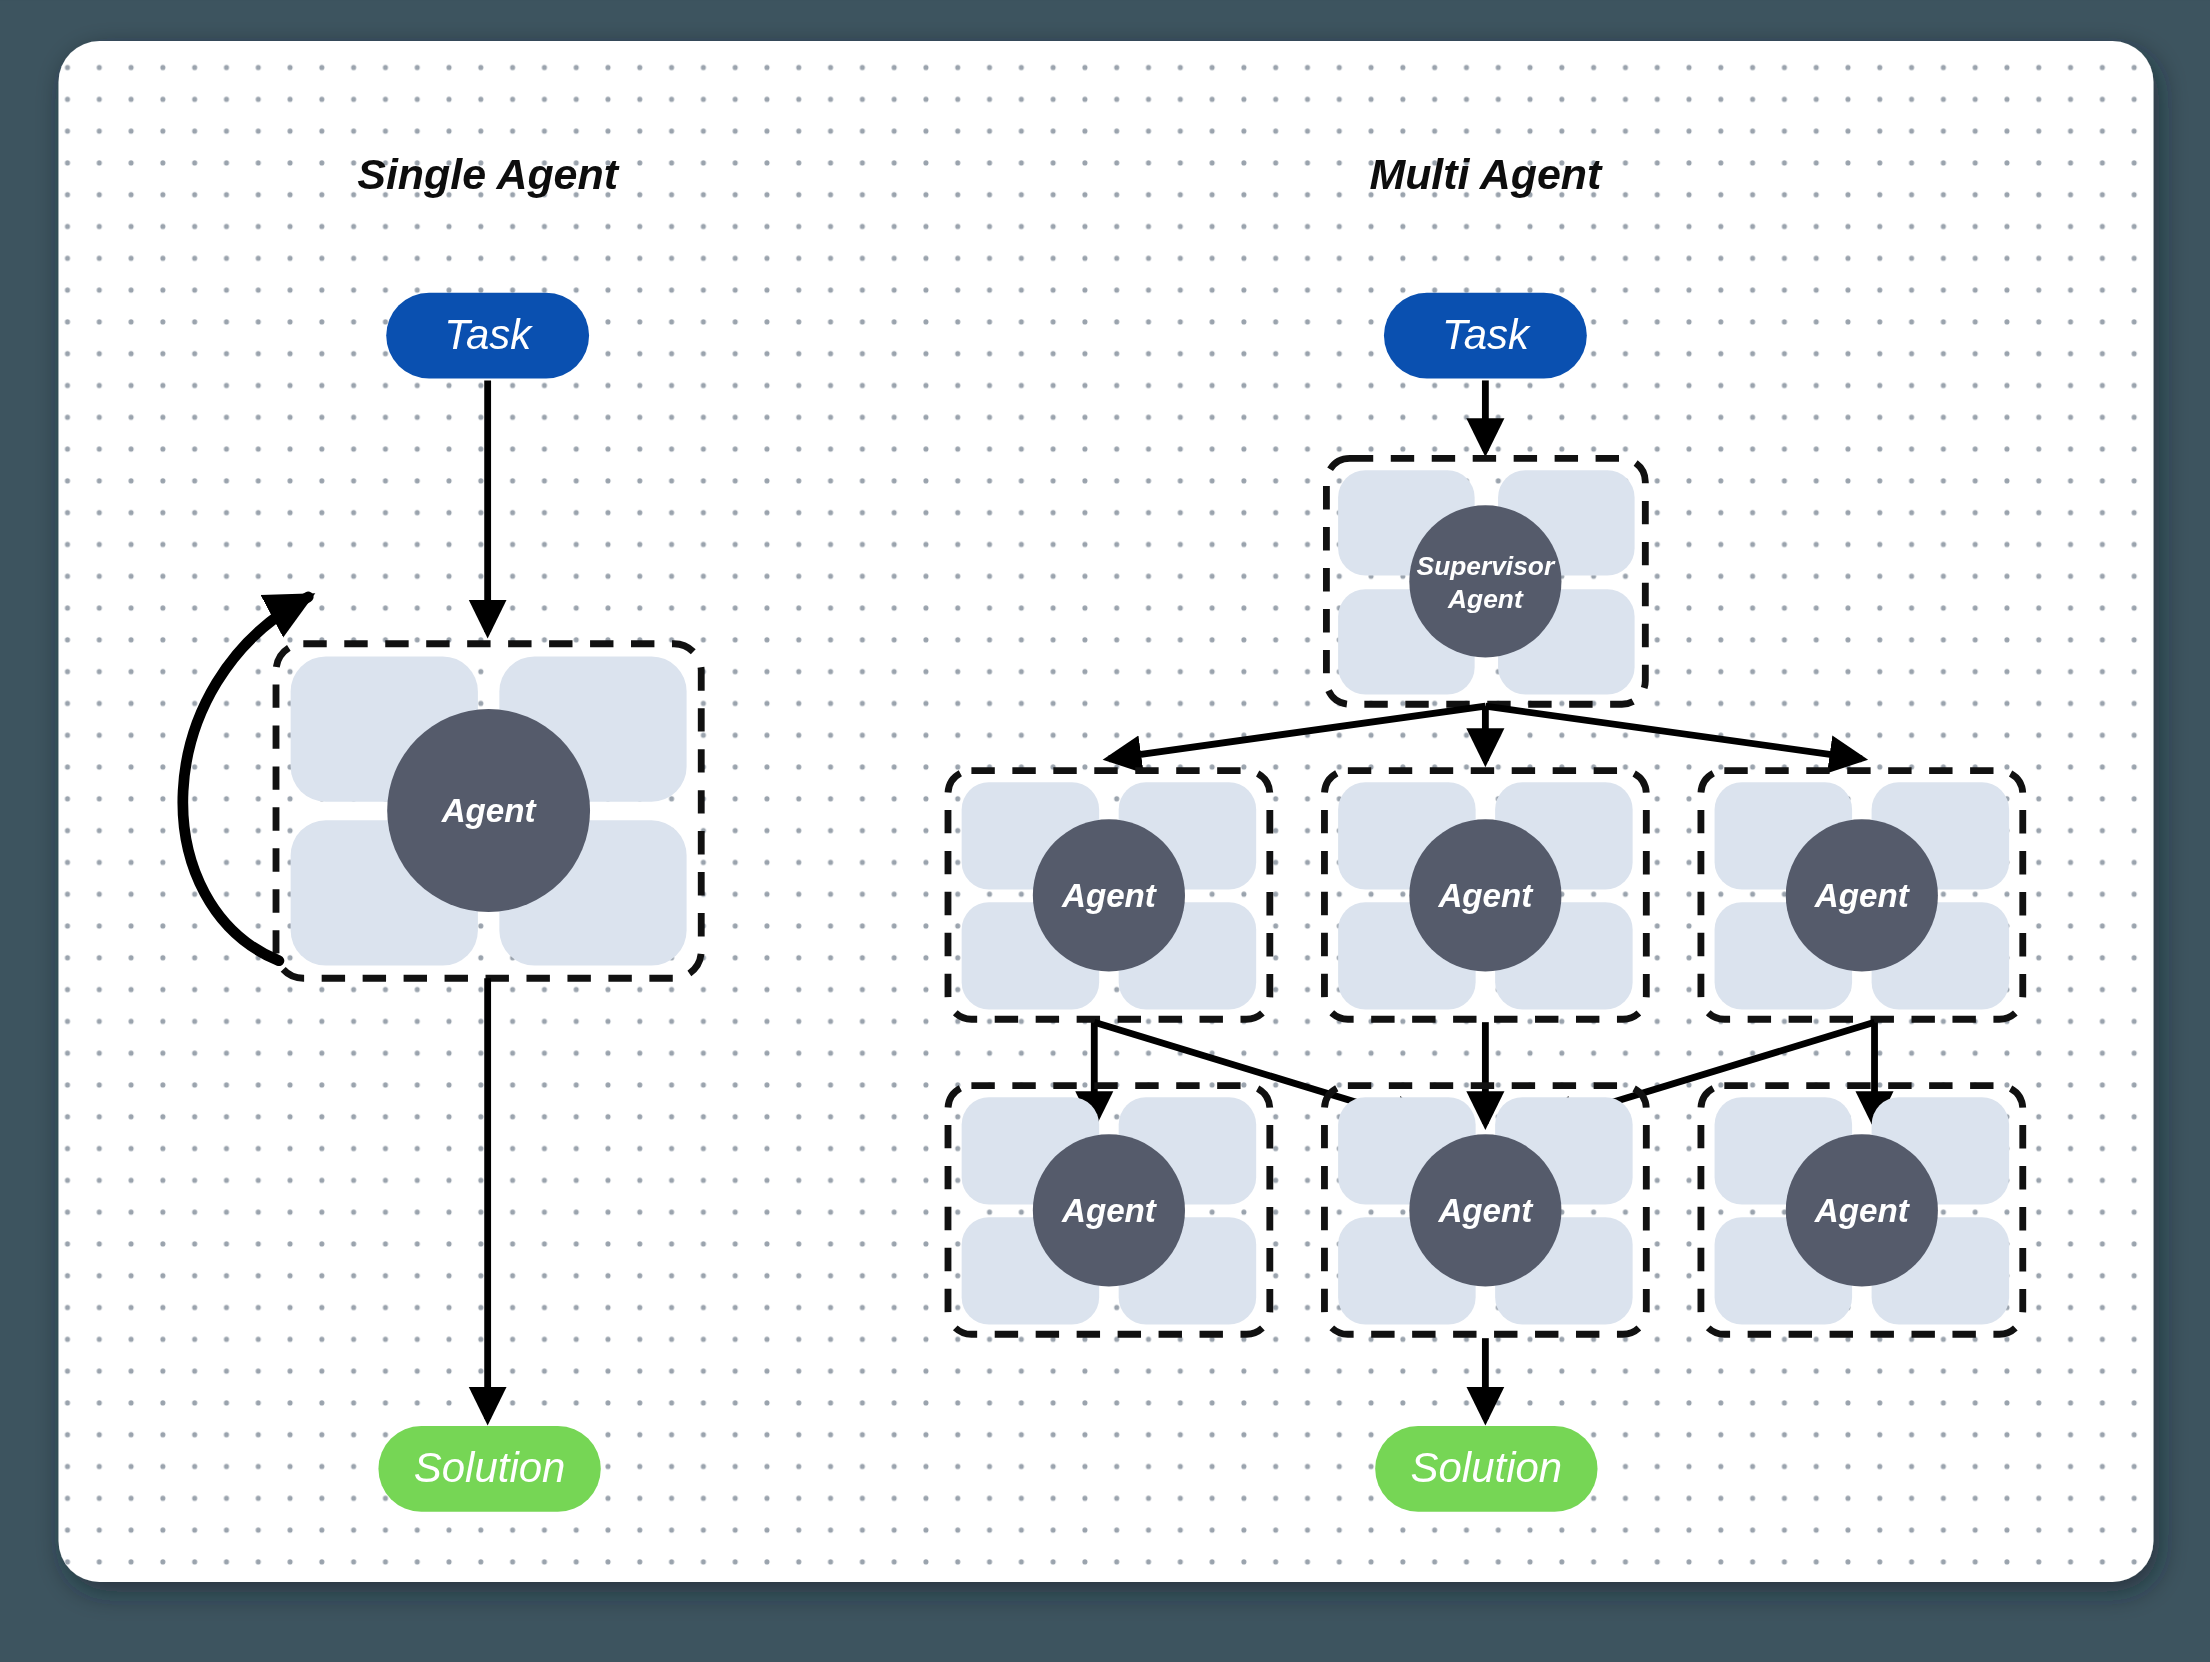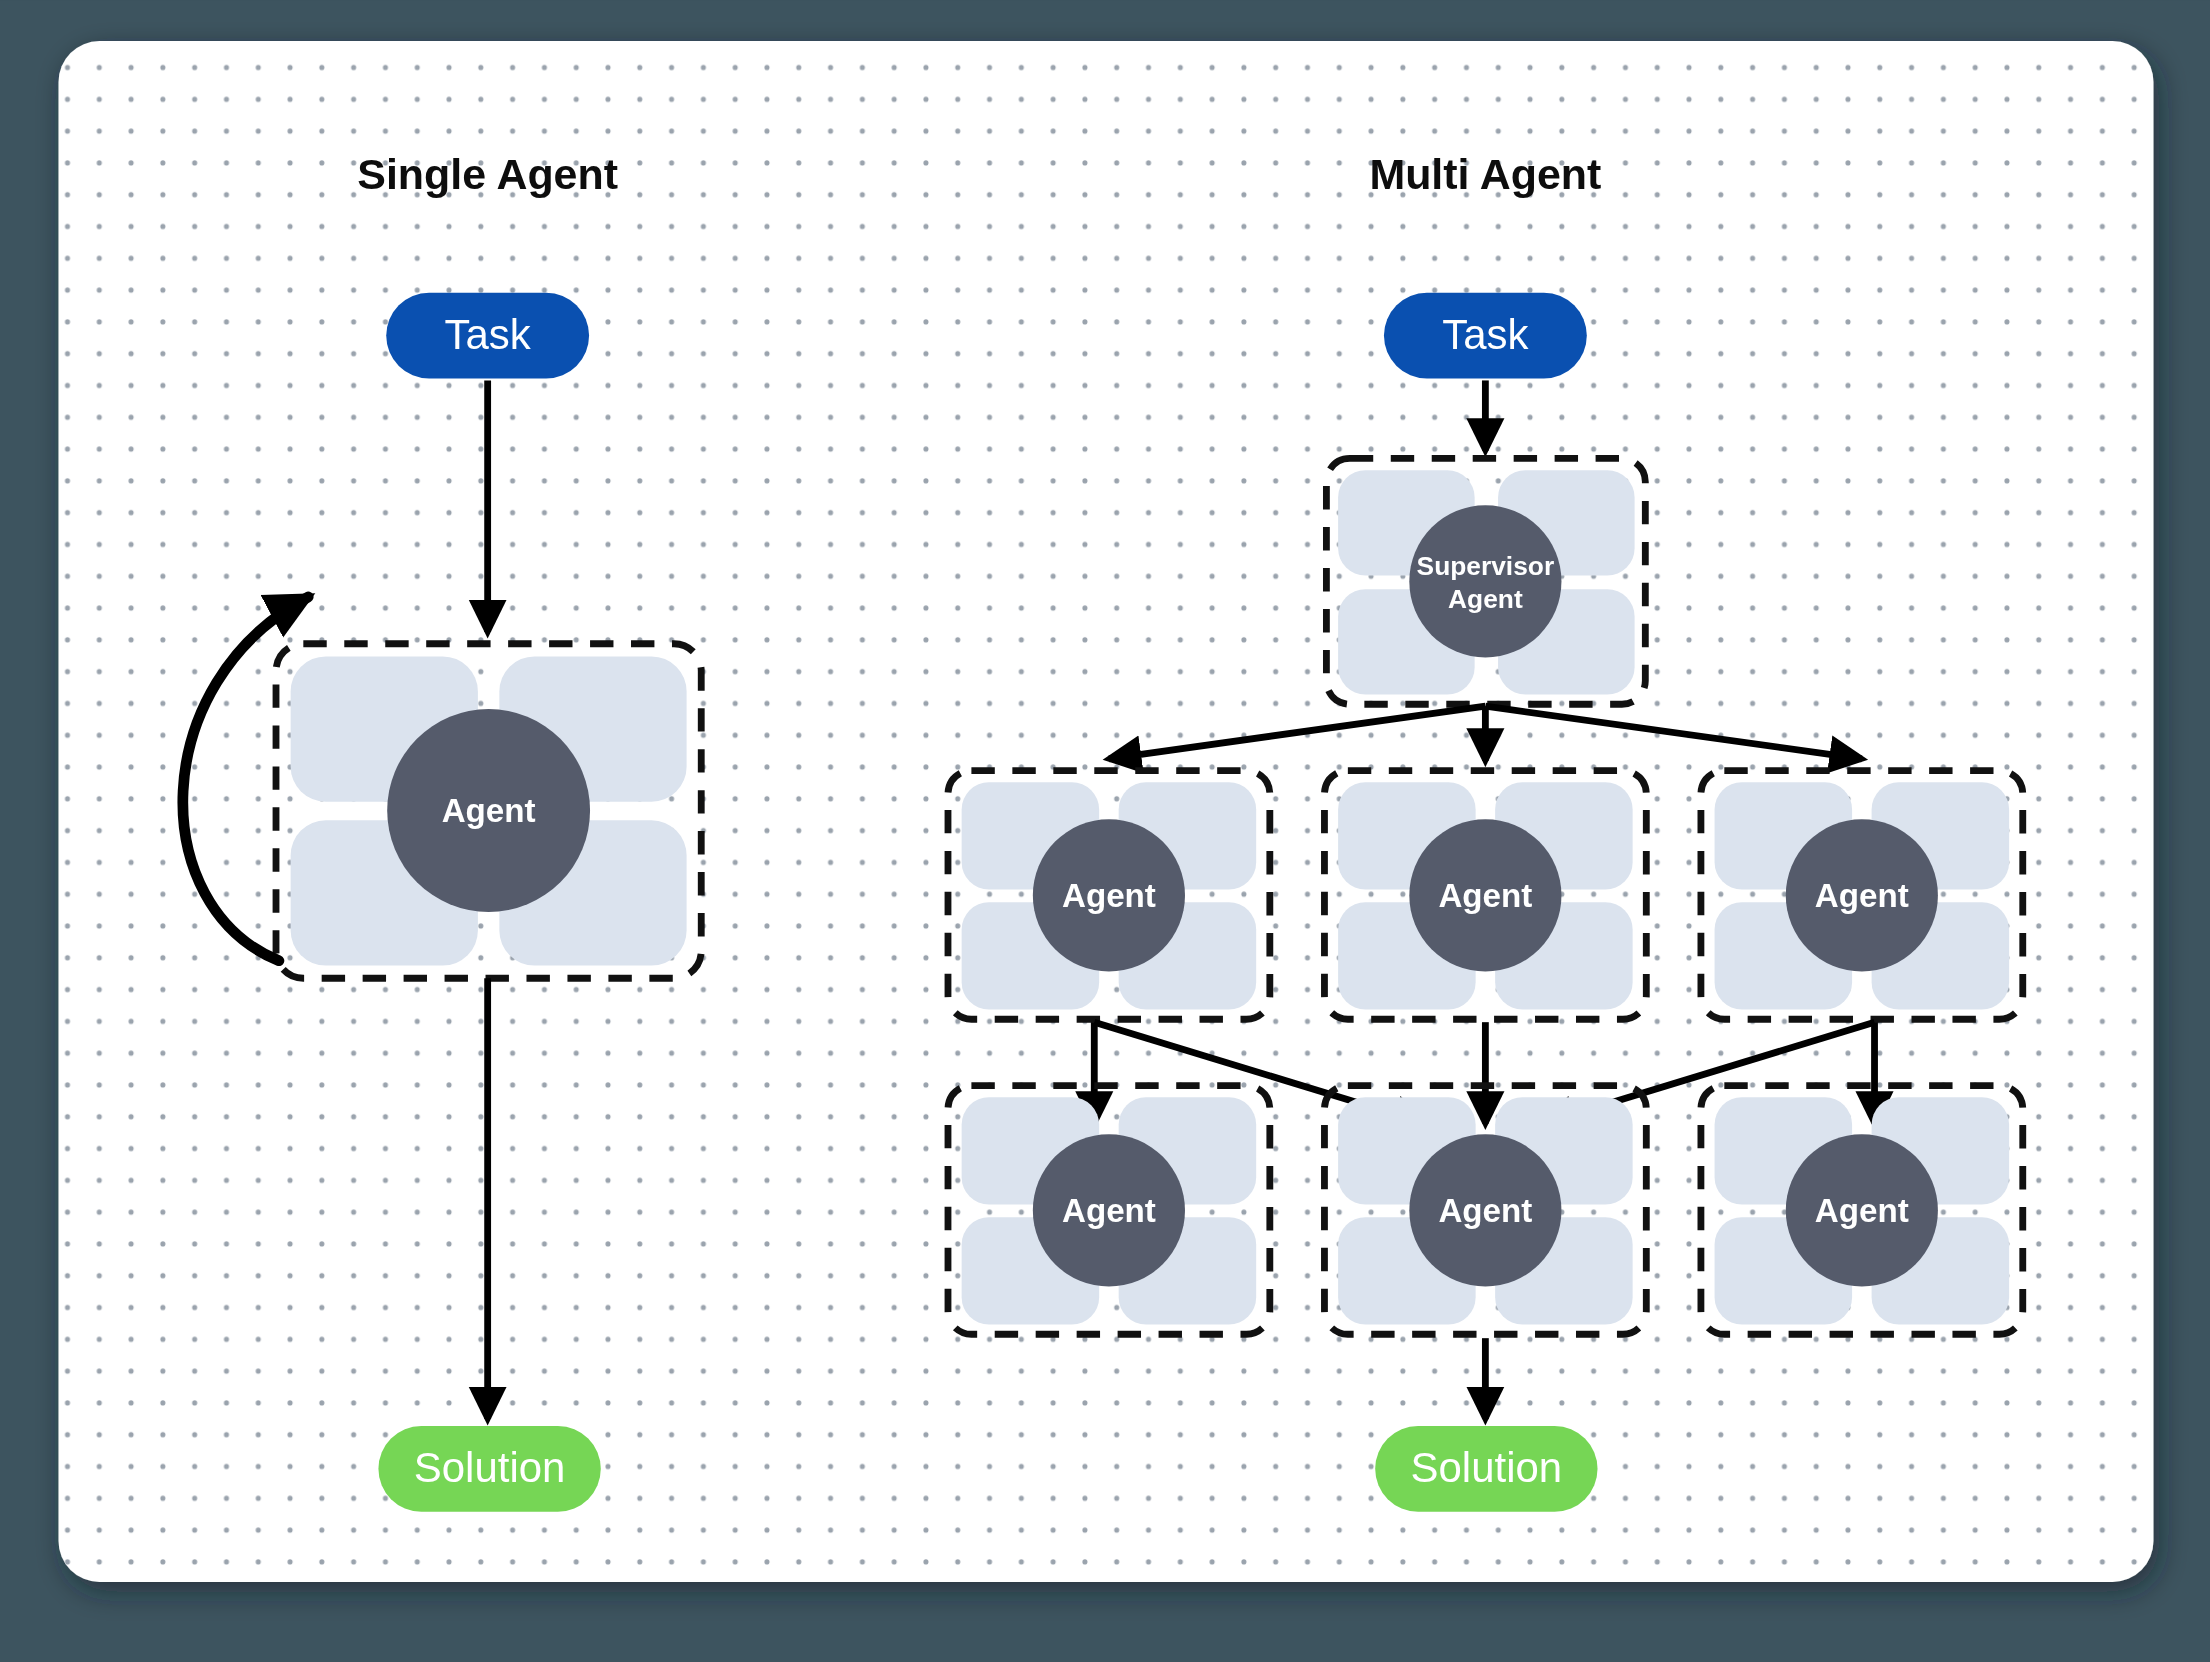--- a/index.html
+++ b/index.html
@@ -10,20 +10,21 @@
   body {
     width: 2211px;
     height: 1663px;
     font-family: "Liberation Sans", sans-serif;
     overflow: hidden;
   }
   #stage {
     position: relative;
     width: 1829px;
     height: 1663px;
+    font-style: italic;
   }
   svg#diagram {
     display: block;
     width: 2211px;
     height: 1663px;
   }
   .panel-title {
     font-family: "Liberation Sans", sans-serif;
     font-weight: bold;
     font-size: 44px;

